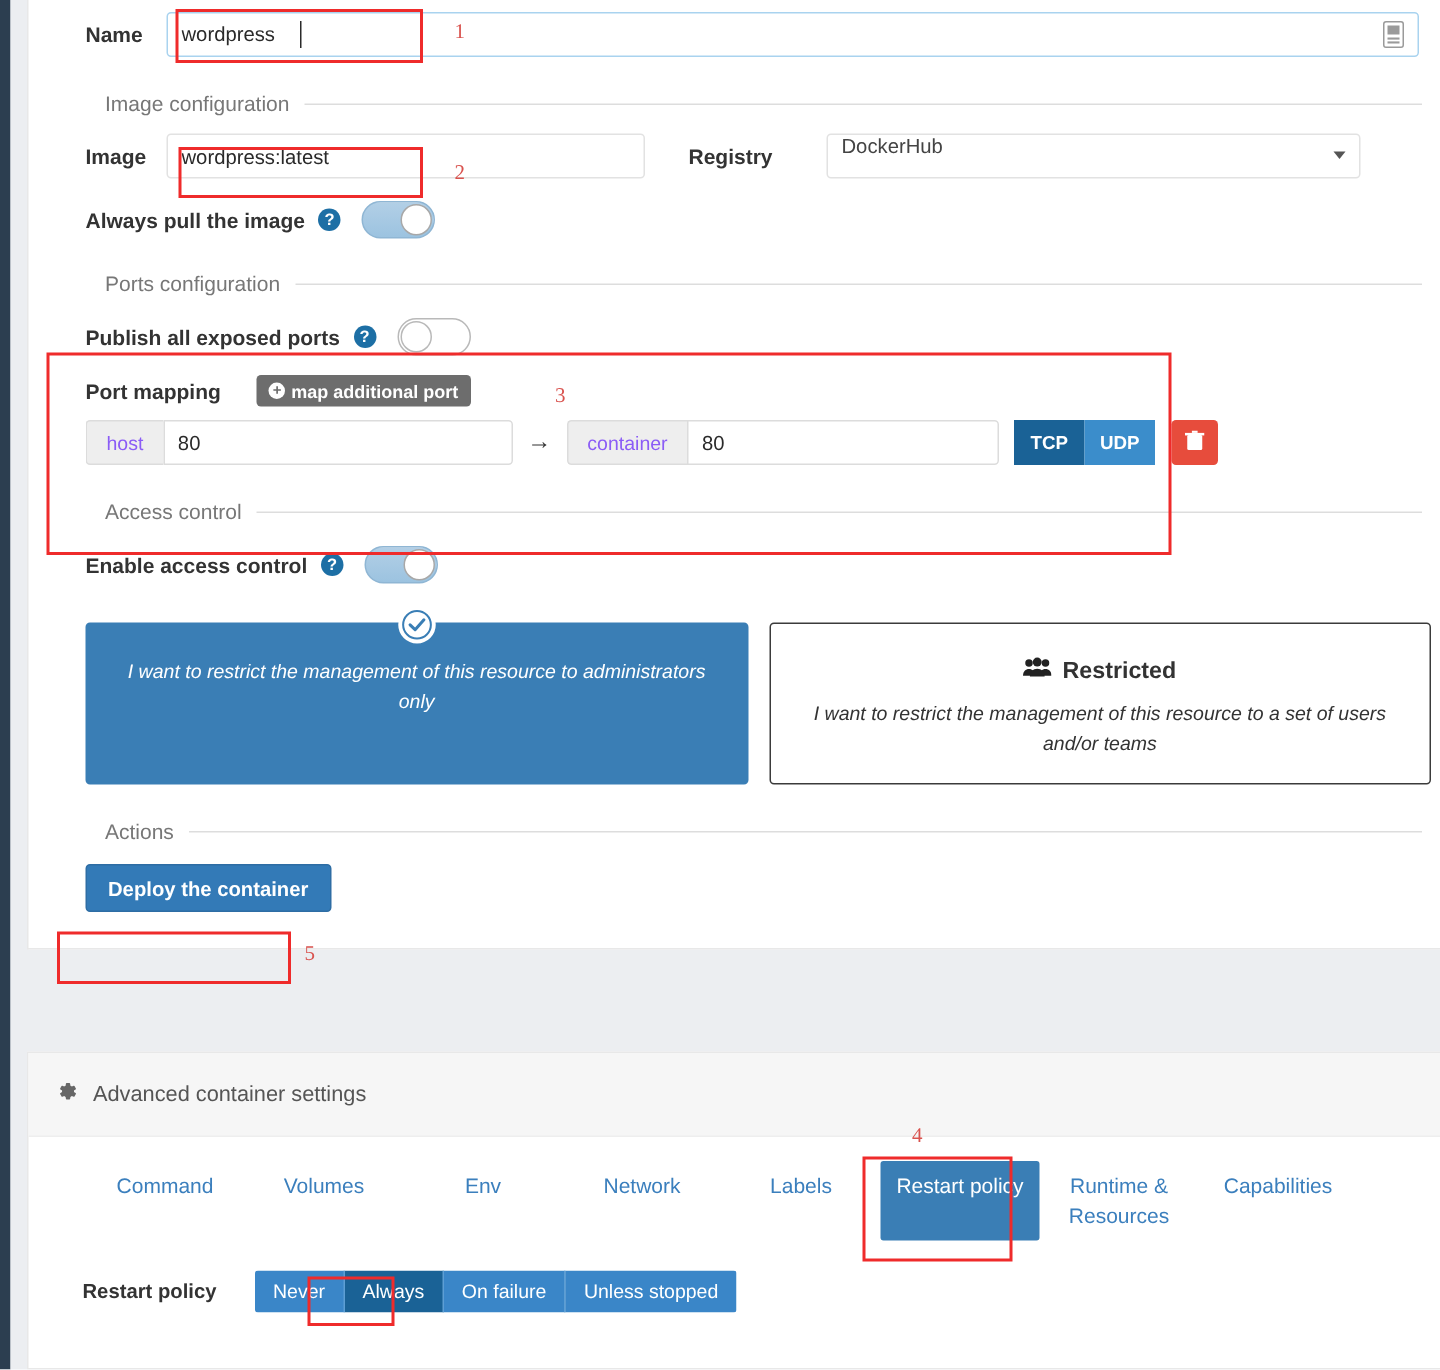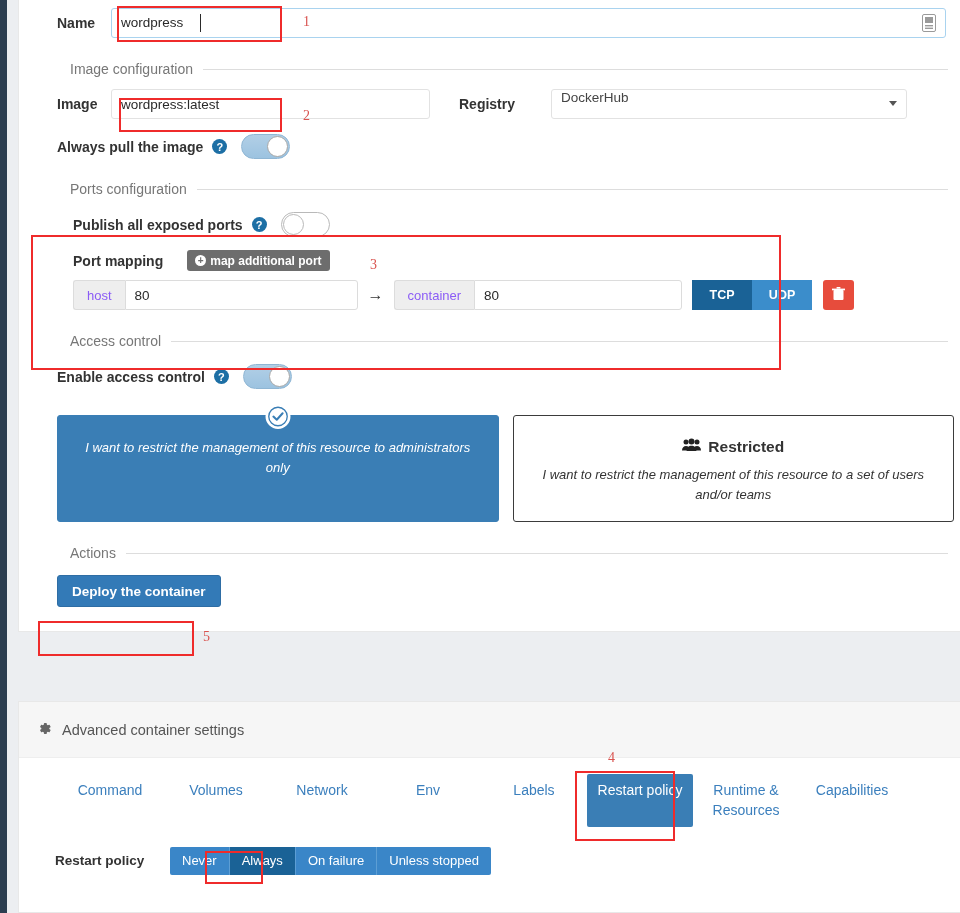--- a/index.html
+++ b/index.html
@@ -124,21 +124,21 @@
   .switch.on { background: linear-gradient(#b2cfe6,#9cc3e0); border:1px solid #8fb6d4; }
   .switch.off { background: #fff; border: 1px solid #b9b9b9; }
   .switch .knob {
     position: absolute; top: 1px; width: 21px; height: 21px;
     border-radius: 50%; background: #fff; border: 1px solid #b9b9b9;
   }
   .switch.on .knob { right: 1px; border-color:#a8a8a8; }
   .switch.off .knob { left: 1px; }
 
   
-  .ports-block { padding-left: 16px; }
+  .ports-block { padding-left: 0; }
   .pm-row { display:flex; align-items:center; padding: 4px 0 9px 0; gap: 12px; }
   .pm-label { font-weight: bold; font-size: 14px; padding-left: 26px; }
   .btn-add {
     margin-left: 12px; background: #6d6d6d; color: #fff;
     border: none; border-radius: 3px;
     height: 21px; padding: 0 8px;
     font-size: 12px; font-weight: bold;
     font-family: "Liberation Sans", sans-serif;
     display: inline-flex; align-items: center; gap: 4px; cursor: pointer;
   }
@@ -156,21 +156,21 @@
   .ig .fld {
     border: 1px solid #dcdcdc; border-radius: 0 3px 3px 0;
     padding: 0 9px; font-size: 13.5px; color: #2a2a2a;
     font-family: "Liberation Sans", sans-serif; background:#fff; outline:none;
   }
   .arrow-sep { width: 36px; text-align: center; color: #333; font-size: 16px; font-weight:bold; }
   .proto {
     display: flex; height: 30px; margin-left: 10px;
   }
   .proto .pbtn {
-    width: 60px; display: flex; align-items: center; justify-content: center;
+    width: 47px; display: flex; align-items: center; justify-content: center;
     color: #fff; font-size: 12.5px; font-weight: bold; cursor: pointer;
   }
   .proto .pbtn.sel { background: #1a6296; }
   .proto .pbtn.unsel { background: #3b8dcb; }
   .btn-trash {
     margin-left: 11px; width: 31px; height: 30px;
     background: #e74c3c; border: none; border-radius: 3px;
     display: flex; align-items: center; justify-content: center; cursor: pointer;
   }
 
@@ -388,22 +388,22 @@
             <path fill="#666" d="M8 5.2a2.8 2.8 0 1 0 0 5.6 2.8 2.8 0 0 0 0-5.6zm0 4.2a1.4 1.4 0 1 1 0-2.8 1.4 1.4 0 0 1 0 2.8z"></path>
             <path fill="#666" d="M14.3 9.3l-1.2-.7c.1-.4.1-.8 0-1.2l1.2-.7a.5.5 0 0 0 .2-.6l-1-1.8a.5.5 0 0 0-.6-.2l-1.3.5c-.3-.3-.6-.5-1-.6l-.2-1.4a.5.5 0 0 0-.5-.4H7.9a.5.5 0 0 0-.5.4l-.2 1.4c-.4.1-.7.3-1 .6l-1.3-.5a.5.5 0 0 0-.6.2l-1 1.8a.5.5 0 0 0 .2.6l1.2.7c-.1.4-.1.8 0 1.2l-1.2.7a.5.5 0 0 0-.2.6l1 1.8a.5.5 0 0 0 .6.2l1.3-.5c.3.3.6.5 1 .6l.2 1.4c0 .2.2.4.5.4h2a.5.5 0 0 0 .5-.4l.2-1.4c.4-.1.7-.3 1-.6l1.3.5a.5.5 0 0 0 .6-.2l1-1.8a.5.5 0 0 0-.2-.6z"></path>
           </svg>
         </span>
         <span>Advanced container settings</span>
       </div>
 
       <div class="tabs">
         <div class="tab">Command</div>
         <div class="tab">Volumes</div>
+        <div class="tab">Env</div>
         <div class="tab">Network</div>
-        <div class="tab">Env</div>
         <div class="tab">Labels</div>
         <div class="tab active">Restart policy</div>
         <div class="tab">Runtime &amp; Resources</div>
         <div class="tab">Capabilities</div>
       </div>
 
       <div class="rp-row">
         <div class="rp-label">Restart policy</div>
         <div class="rp-group">
           <div class="rp-btn">Never</div>

